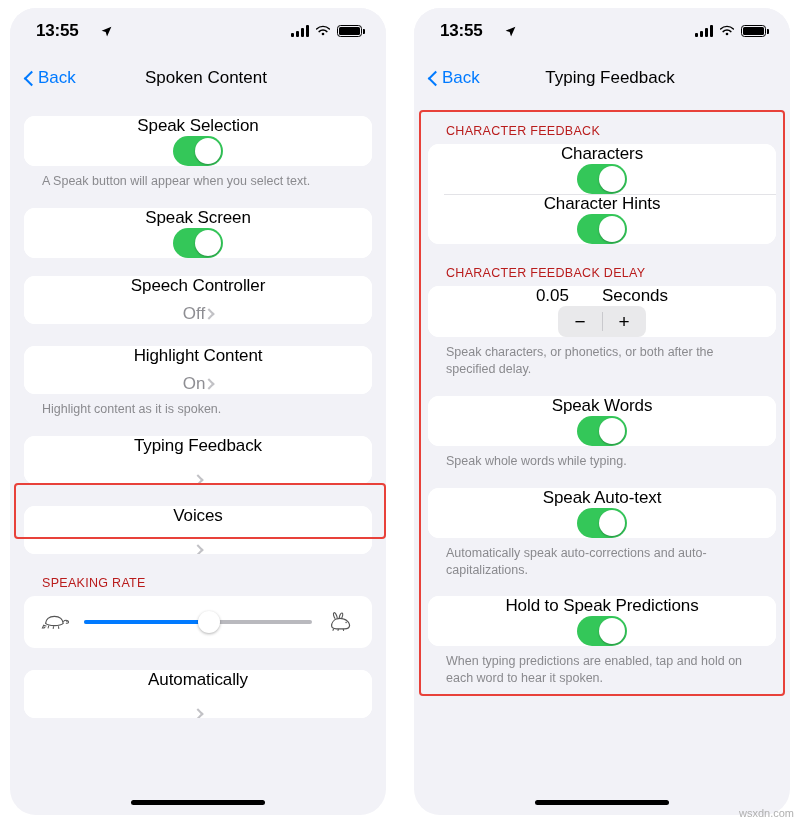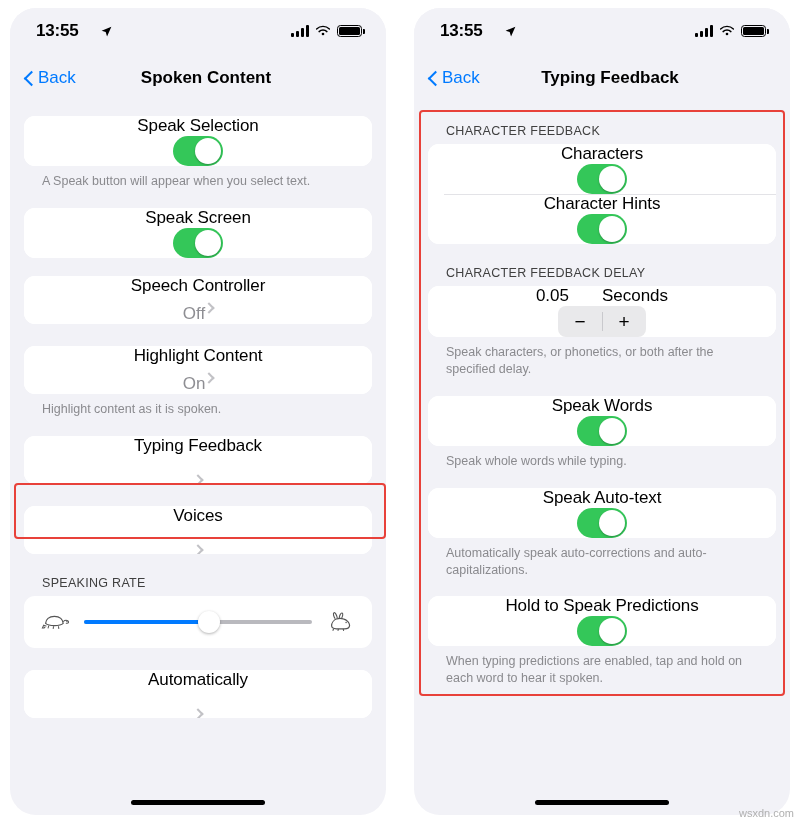--- a/index.html
+++ b/index.html
@@ -86,21 +86,21 @@
     border-left: 2.6px solid #007aff;
     border-bottom: 2.6px solid #007aff;
     transform: rotate(45deg);
     margin-right: 1px;
   }
   .nav-title {
     position: absolute;
     left: 16px; right: 0;
     text-align: center;
     font-size: 17px;
-    font-weight: 700;
+    font-weight: 400;
     color: #000;
     pointer-events: none;
   }
 
   
   .content { padding: 0 14px; }
 
   .group {
     background: #fff;
     border-radius: 11px;
@@ -123,39 +123,39 @@
     height: 1px;
     background: #e3e3e7;
   }
   .row-label {
     font-size: 17px;
     color: #000;
     letter-spacing: -0.1px;
   }
   .row-right {
     display: flex;
-    align-items: flex-start;
+    align-items: center;
     color: #8e8e93;
     font-size: 17px;
   }
   .chev-right {
     width: 8px; height: 8px;
     border-right: 2.2px solid #c2c2c6;
     border-top: 2.2px solid #c2c2c6;
     transform: rotate(45deg);
   }
   .footnote {
     font-size: 12.5px;
     color: #8a8a8e;
     line-height: 1.35;
     padding: 7px 18px 0 18px;
   }
   .section-header {
     font-size: 12.5px;
-    color: #404040;
+    color: #b91c1c;
     letter-spacing: 0.3px;
     padding: 0 18px 6px 18px;
   }
 
   
   .toggle {
     width: 50px; height: 30px;
     border-radius: 15px;
     background: #34c759;
     position: relative;

